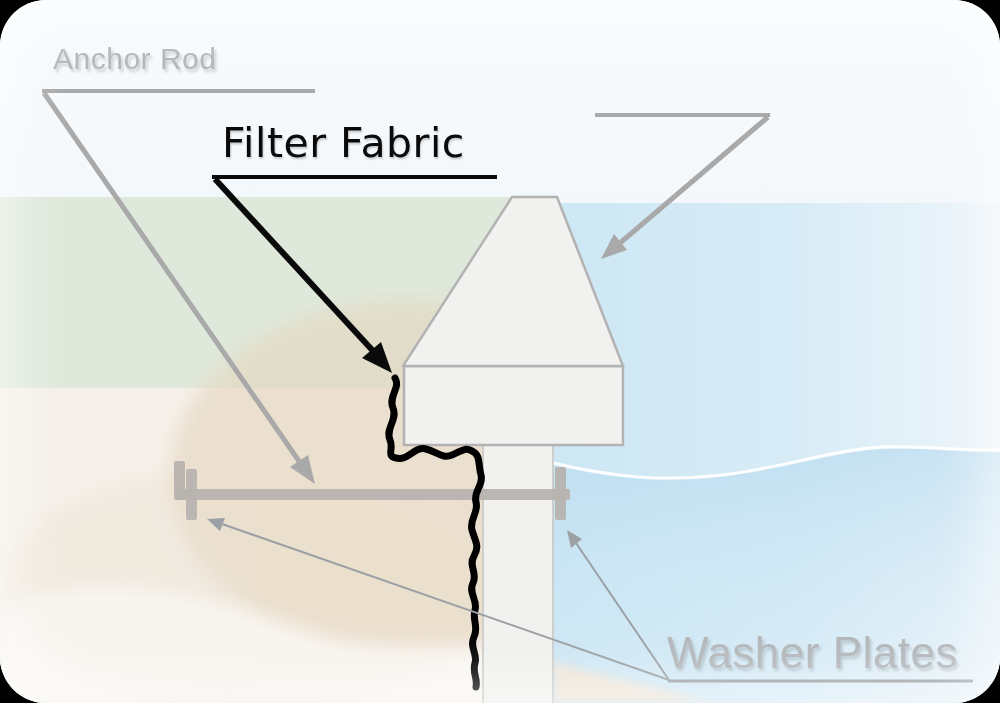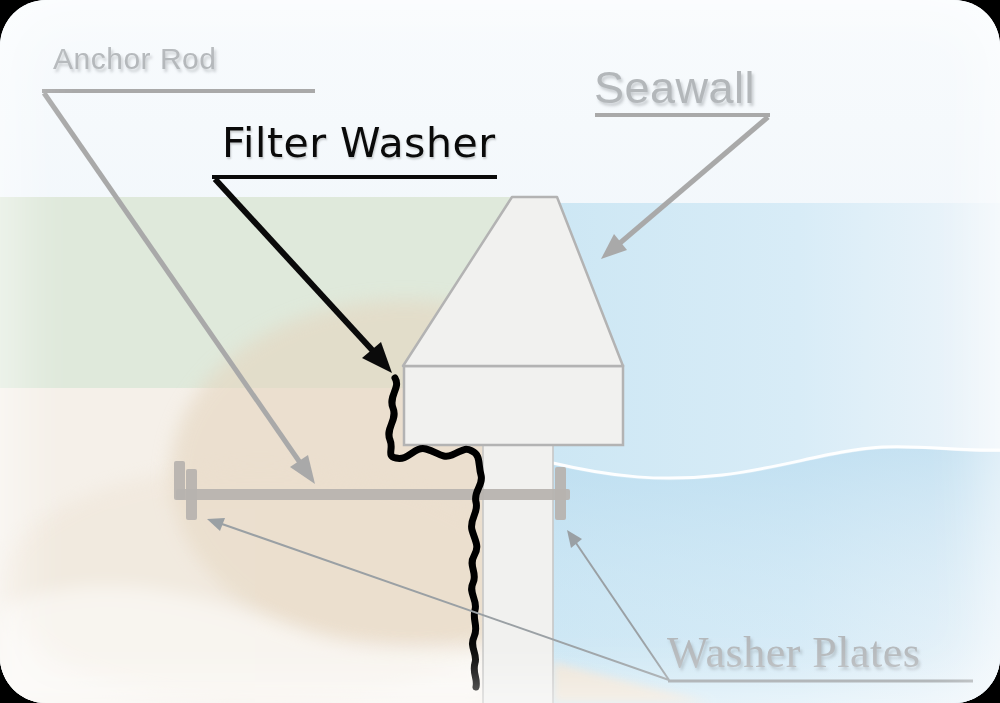--- a/index.html
+++ b/index.html
@@ -19,21 +19,21 @@
     font-family:"Liberation Sans",sans-serif;
   }
   .label-black{
     color:var(--dc-label-black,#0a0a0a);
     text-shadow:1px 2px 2px rgba(0,0,0,0.18);
     font-family:"DejaVu Sans",sans-serif;
   }
   #label-anchor-rod{left:53px;top:44px;font-size:30px;}
   #label-filter-fabric{left:222px;top:123px;font-size:41px;}
   #label-seawall{left:594px;top:65px;font-size:45px;}
-  #label-washer-plates{left:667px;top:631px;font-size:44px;font-family:Liberation Serif, serif;}
+  #label-washer-plates{left:667px;top:631px;font-size:44px;}
   #edge-glow{
     position:absolute;left:0;top:0;width:1000px;height:703px;border-radius:46px;
     box-shadow:inset 0 0 55px 18px rgba(255,255,255,0.55);
     pointer-events:none;
   }
   
   .sky-fill{fill:url(#gradSky);}
   .grass-fill{fill:var(--dc-grass,#dfe9db);}
   .soil-fill{fill:var(--dc-soil,#f5f0e9);}
   .water-fill{fill:url(#gradWater);}
@@ -127,18 +127,17 @@
     <line class="gray-line" stroke-width="5" x1="768" y1="117" x2="620" y2="243"></line>
     <polygon class="gray-head" points="601,259 614,234 627,250"></polygon>
 
     <line class="thin-line" stroke-width="2" x1="669" y1="680" x2="222" y2="524"></line>
     <polygon class="thin-head" points="207,519 225,518 220,531"></polygon>
     <line class="thin-line" stroke-width="2" x1="669" y1="680" x2="576" y2="543"></line>
     <polygon class="thin-head" points="567,530 582,539 571,548"></polygon>
   </svg>
 
   <div class="label label-gray" id="label-anchor-rod">Anchor Rod</div>
-  <div class="label label-black" id="label-filter-fabric">Filter Washer</div>
-  <div class="label label-gray" id="label-seawall">Seawall</div>
+  <div class="label label-black" id="label-filter-fabric">Filter Fabric</div>
   <div class="label label-gray" id="label-washer-plates">Washer Plates</div>
 
   <div id="edge-glow"></div>
 </div>
 
 </body></html>

